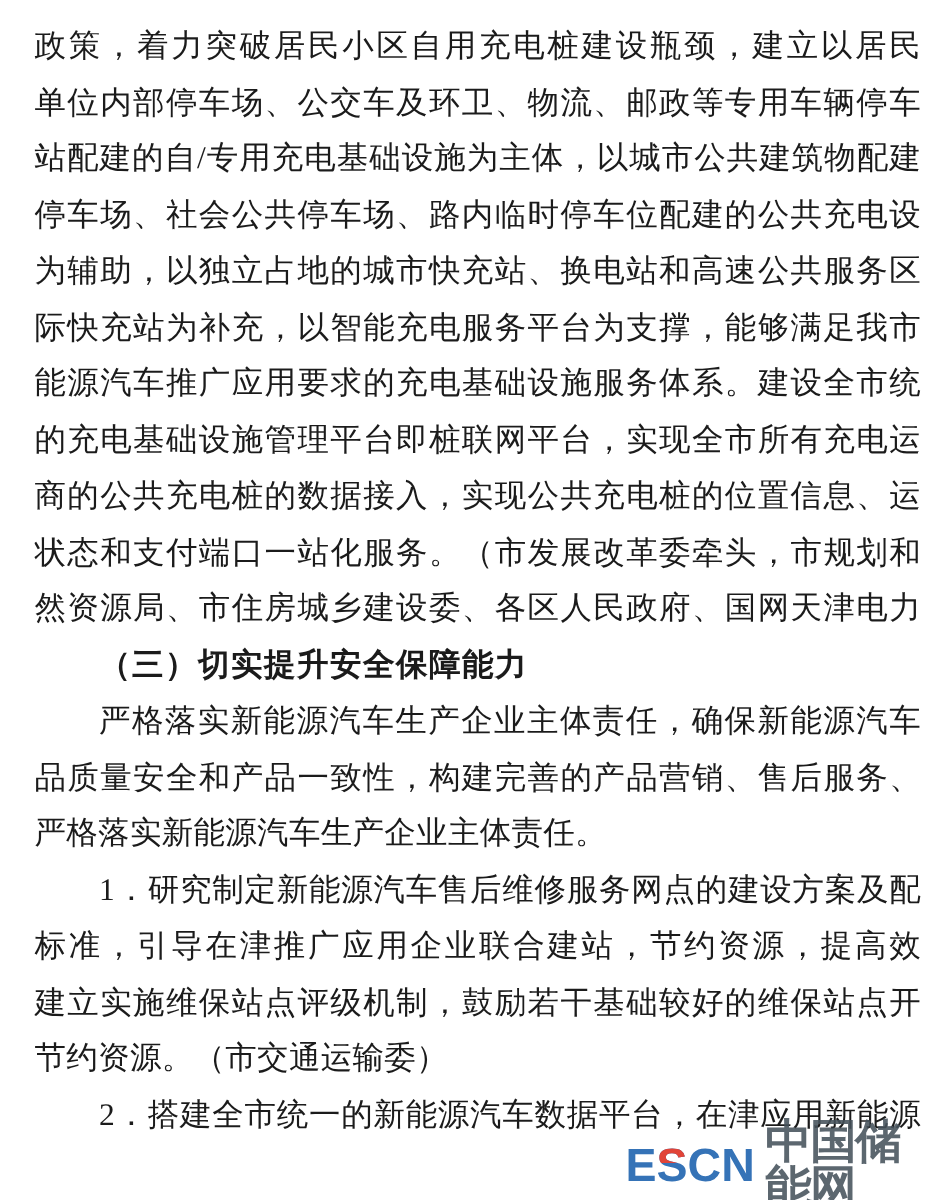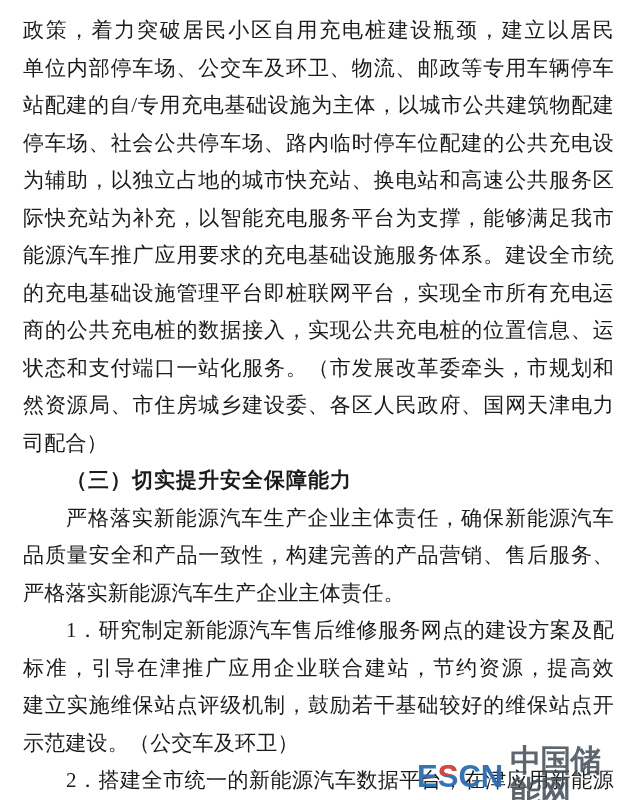--- a/index.html
+++ b/index.html
@@ -92,35 +92,34 @@
         <div class="line justify">单位内部停车场、公交车及环卫、物流、邮政等专用车辆停车场</div>
         <div class="line justify">站配建的自/专用充电基础设施为主体，以城市公共建筑物配建的</div>
         <div class="line justify">停车场、社会公共停车场、路内临时停车位配建的公共充电设施</div>
         <div class="line justify">为辅助，以独立占地的城市快充站、换电站和高速公共服务区城</div>
         <div class="line justify">际快充站为补充，以智能充电服务平台为支撑，能够满足我市新</div>
         <div class="line justify">能源汽车推广应用要求的充电基础设施服务体系。建设全市统一</div>
         <div class="line justify">的充电基础设施管理平台即桩联网平台，实现全市所有充电运营</div>
         <div class="line justify">商的公共充电桩的数据接入，实现公共充电桩的位置信息、运行</div>
         <div class="line justify">状态和支付端口一站化服务。（市发展改革委牵头，市规划和自</div>
         <div class="line justify">然资源局、市住房城乡建设委、各区人民政府、国网天津电力公</div>
-        <div class="line">司配合）</div>
       </div>
       <div class="paragraph heading">
         <div class="line indent">（三）切实提升安全保障能力</div>
       </div>
       <div class="paragraph">
         <div class="line indent justify">严格落实新能源汽车生产企业主体责任，确保新能源汽车产</div>
         <div class="line justify">品质量安全和产品一致性，构建完善的产品营销、售后服务、应</div>
         <div class="line">严格落实新能源汽车生产企业主体责任。</div>
       </div>
       <div class="paragraph">
         <div class="line indent justify">1．研究制定新能源汽车售后维修服务网点的建设方案及配套</div>
         <div class="line justify">标准，引导在津推广应用企业联合建站，节约资源，提高效率，</div>
         <div class="line justify">建立实施维保站点评级机制，鼓励若干基础较好的维保站点开展</div>
-        <div class="line">示范建设。（公交车及环卫）</div>
+        <div class="line">节约资源。（市交通运输委）</div>
       </div>
       <div class="paragraph">
         <div class="line indent justify">2．搭建全市统一的新能源汽车数据平台，在津应用新能源汽</div>
       </div>
     </div>
 
   <div id="watermark">
     <span id="wm-logo" style="--accent: #e03a2e;">
         <span class="wm-letter" data-letter="E" style="color: rgb(43, 108, 180);">E</span>
         <span class="wm-letter accent" data-letter="S" style="color: rgb(43, 108, 180);">S</span>

